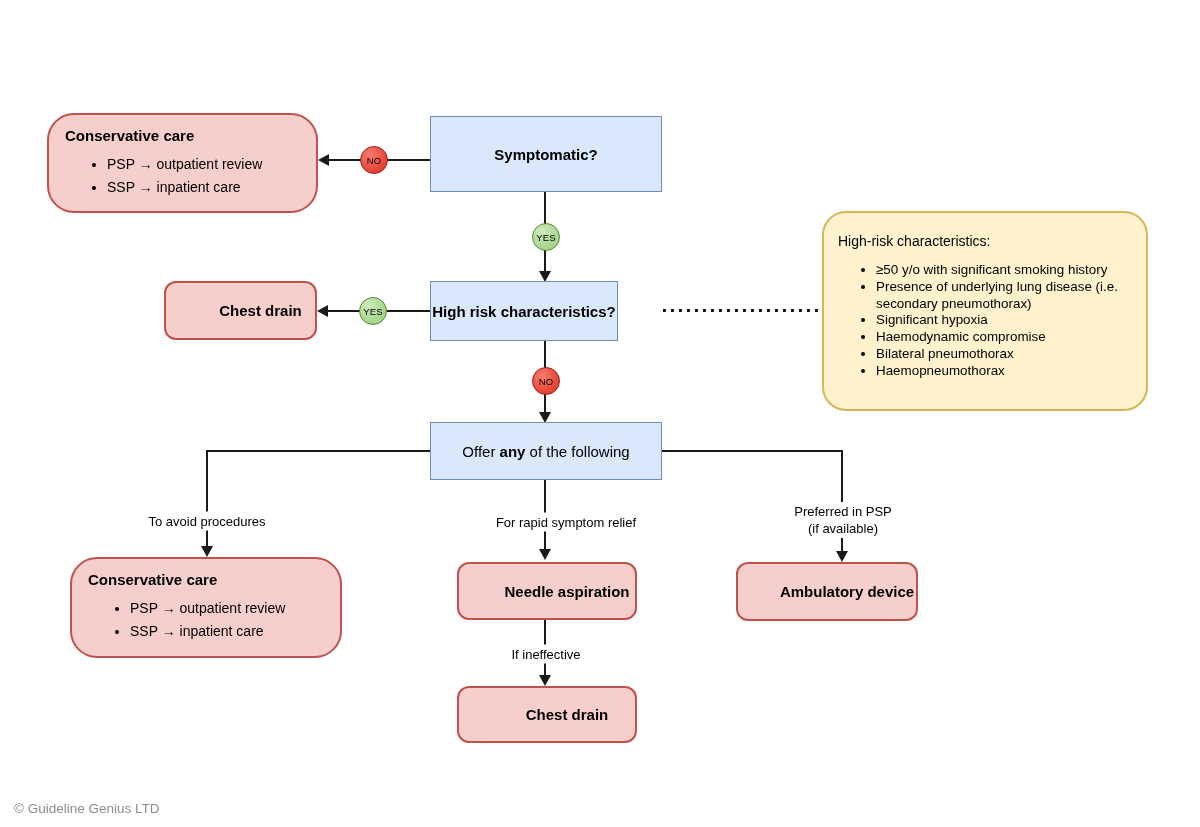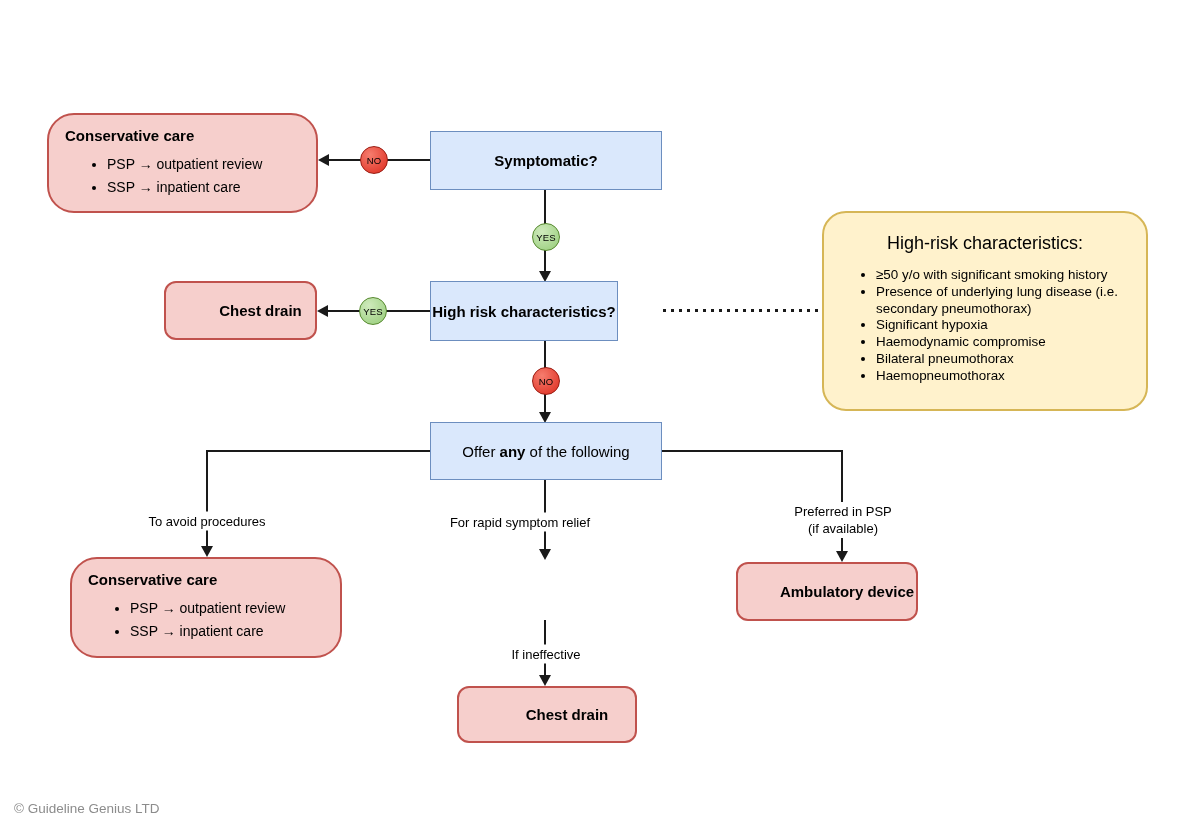--- a/index.html
+++ b/index.html
@@ -40,21 +40,21 @@
     border: 2px solid var(--node-red-stroke); border-radius: 27px; padding: 12px 16px; font-size: 14px;
   }
   .panel .panel-title { font-weight: bold; font-size: 15px; }
   .panel ul { margin: 10px 0 0 0; padding-left: 42px; }
   .panel li { margin: 3px 0; line-height: 20px; }
 
   .note {
     position: absolute; box-sizing: border-box; background: var(--note-yellow-fill);
     border: 2px solid var(--note-yellow-stroke); border-radius: 24px; padding: 20px 14px; font-size: 14px;
   }
-  .note .note-title { font-size: 18px; text-align: center; }
+  .note .note-title { font-size: 14px; }
   .note ul { margin: 13px 0 0 0; padding-left: 38px; }
   .note li { margin: 0; line-height: 16.8px; font-size: 13.4px; }
 
   .edge-label {
     position: absolute; transform: translate(-50%, -50%); background: #ffffff;
     padding: 1px 5px; font-size: 13px; white-space: nowrap; text-align: center; line-height: 17px;
   }
 
   .footer-note { position: absolute; font-size: 13.5px; color: var(--footer-color); }
 </style>
@@ -105,21 +105,21 @@
     </div>
 
   <div class="panel" style="left:47px; top:113px; width:271px; height:100px;">
     <div class="panel-title">Conservative care</div>
     <ul>
       <li>PSP → outpatient review</li>
       <li>SSP → inpatient care</li>
     </ul>
   </div>
 
-  <div class="node blue" style="left:430px; top:131px; width:232px; height:59px;">
+  <div class="node blue" style="left:430px; top:116px; width:232px; height:76px;">
     <span>Symptomatic?</span>
   </div>
 
   <div class="node pink" style="left:164px; top:281px; width:153px; height:59px;">
     <span>Chest drain</span>
   </div>
 
   <div class="node blue" style="left:430px; top:281px; width:188px; height:60px;">
     <span>High risk characteristics?</span>
   </div>
@@ -141,31 +141,34 @@
   </div>
 
   <div class="panel" style="left:70px; top:557px; width:272px; height:101px;">
     <div class="panel-title">Conservative care</div>
     <ul>
       <li>PSP → outpatient review</li>
       <li>SSP → inpatient care</li>
     </ul>
   </div>
 
+  <div class="node pink" style="left:457px; top:562px; width:180px; height:58px;">
+    <span>Needle aspiration</span>
+  </div>
 
   <div class="node pink" style="left:736px; top:562px; width:182px; height:59px;">
     <span>Ambulatory device</span>
   </div>
 
   <div class="node pink" style="left:457px; top:686px; width:180px; height:57px;">
     <span>Chest drain</span>
   </div>
 
   <div class="edge-label" style="left:207px; top:521px;">To avoid procedures</div>
-  <div class="edge-label" style="left:520px; top:522px;">For rapid symptom relief</div>
+  <div class="edge-label" style="left:566px; top:522px;">For rapid symptom relief</div>
   <div class="edge-label" style="left:843px; top:520px;">
     <div>Preferred in PSP</div>
     <div>(if available)</div>
   </div>
   <div class="edge-label" style="left:546px; top:654px;">If ineffective</div>
 
   <div class="footer-note" style="left:14px; top:801px;">© Guideline Genius LTD</div>
 
 </div>
 

